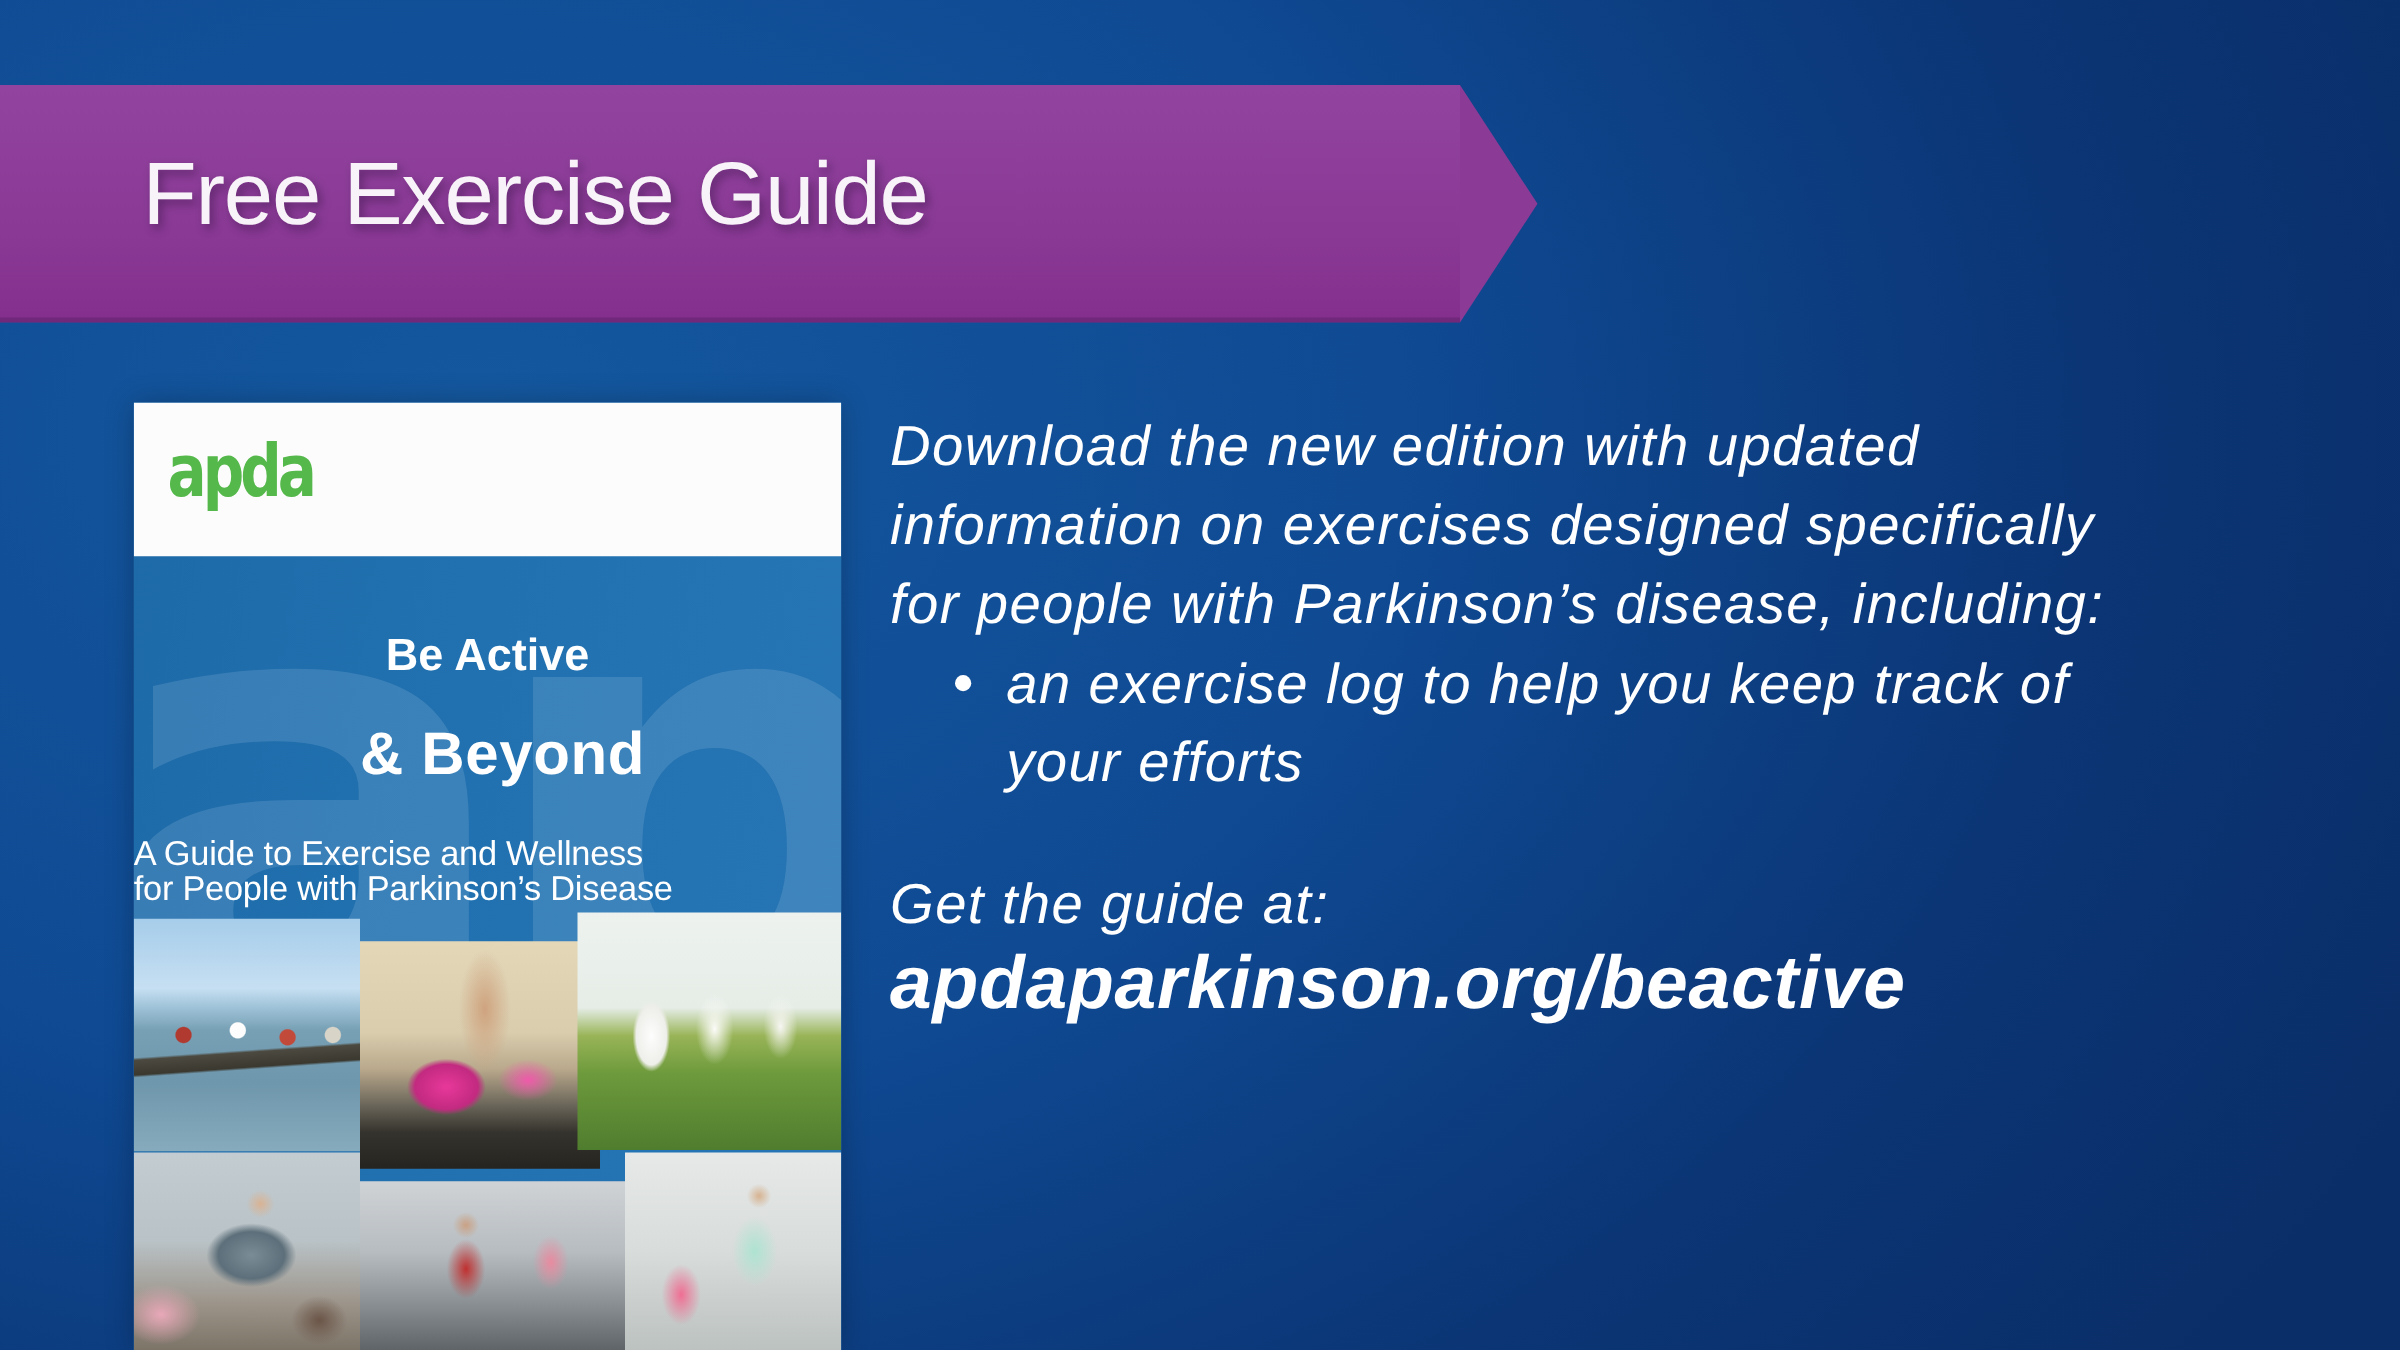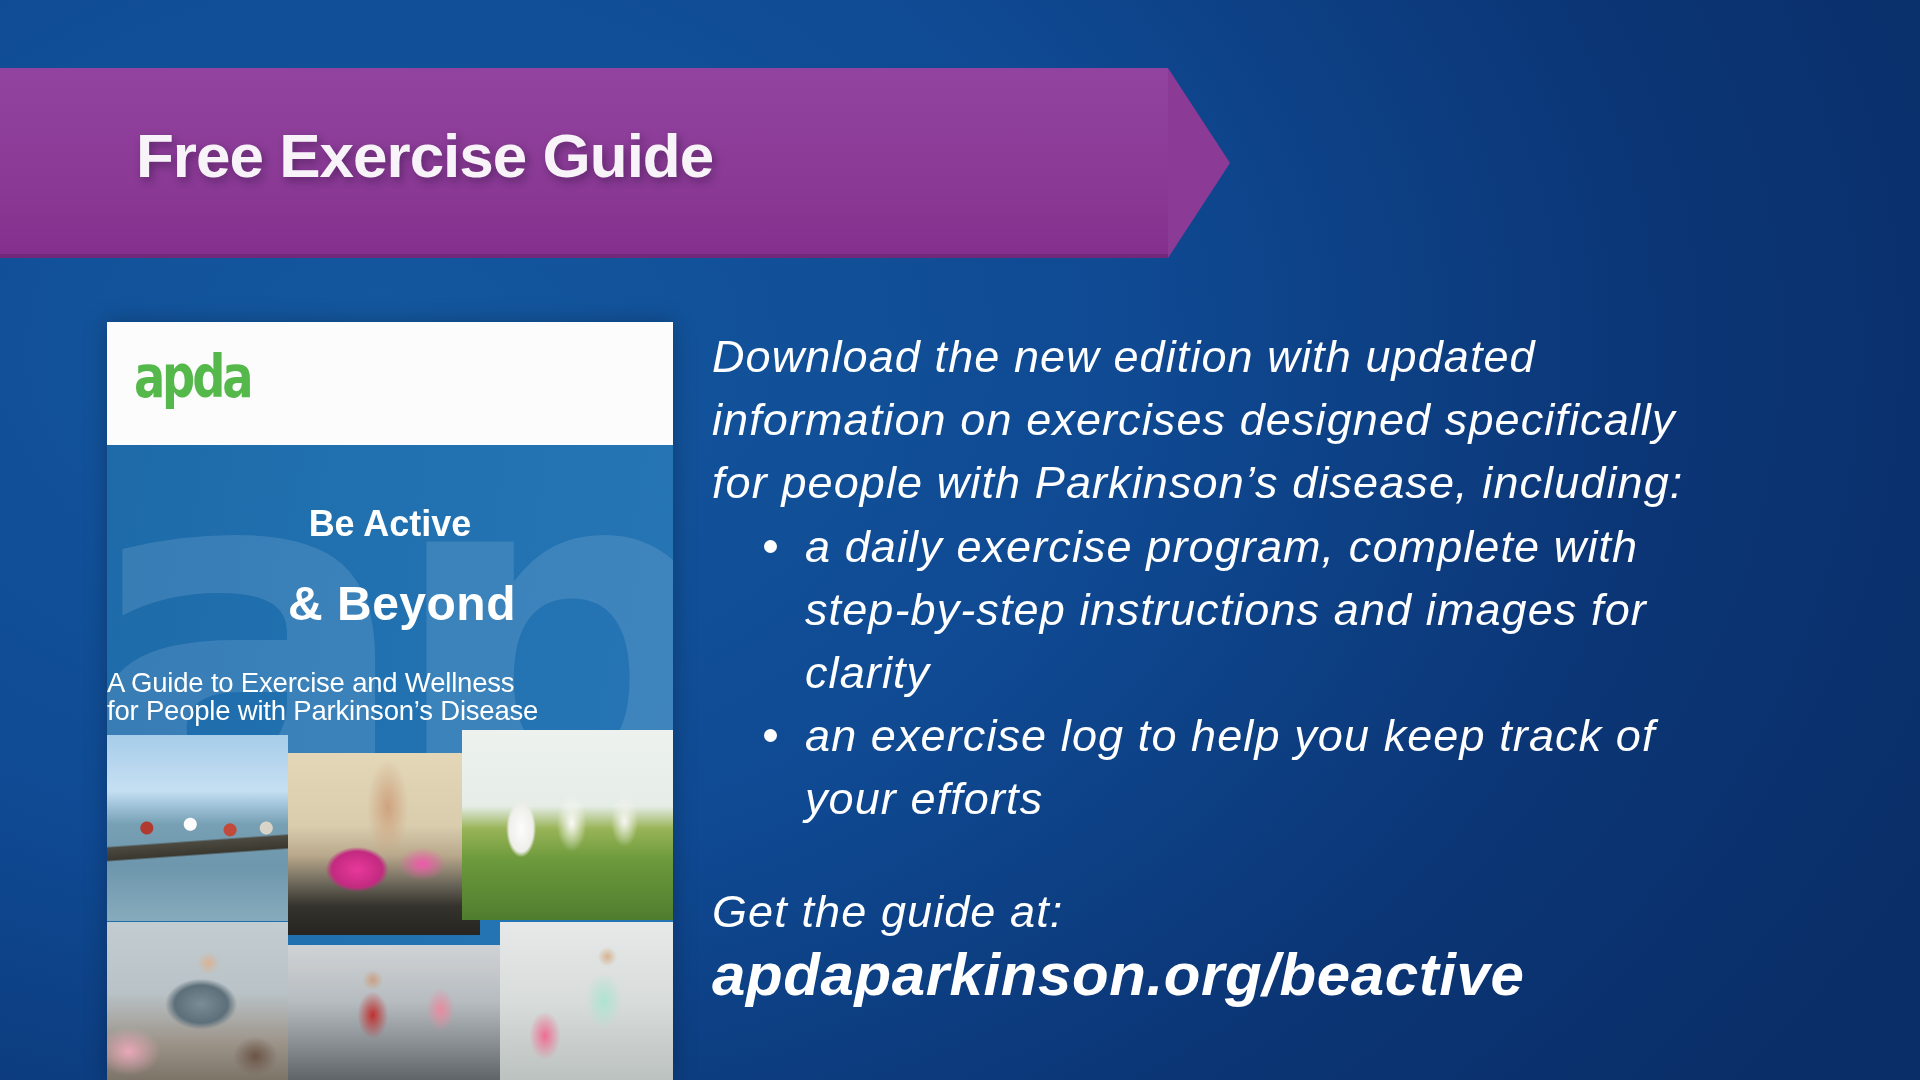--- a/index.html
+++ b/index.html
@@ -26,23 +26,23 @@
     background:linear-gradient(180deg,#9243a0 0%, var(--banner-purple) 55%, #842f8e 100%);
     box-shadow:inset 0 -4px 0 rgba(70,25,80,.30);
   }
   .banner-arrow{
     position:absolute; left:100%; top:0; width:0; height:0;
     border-top:95px solid transparent;
     border-bottom:95px solid transparent;
     border-left:62px solid var(--banner-purple);
   }
   .banner-title{
-    margin:0; position:absolute; left:136px; top:0; height:190px;
+    margin:0; position:absolute; left:114px; top:0; height:190px;
     line-height:190px; transform:translateY(-7px);
-    font-size:62px; font-weight:700; letter-spacing:-1px;
+    font-size:71px; font-weight:400; letter-spacing:-1px;
     color:#f8f3f8; text-shadow:3px 4px 8px rgba(45,15,60,.45);
     white-space:nowrap;
   }
 
   
   .cover{
     position:absolute; left:107px; top:322px; width:566px; height:758px;
     background:linear-gradient(100deg,#1e6aa8 0%, var(--cover-blue) 45%, #2775b4 100%);
     overflow:hidden;
     box-shadow:0 0 22px rgba(0,0,0,.25);
@@ -188,23 +188,20 @@
     <div class="ph ph-arms" role="img" aria-label="exercise-class-raised-arms-photo"></div>
     <div class="ph ph-elliptical" role="img" aria-label="elliptical-machines-photo"></div>
     <div class="ph ph-gym" role="img" aria-label="gym-training-session-photo"></div>
   </div>
 
   <div class="content">
     <p class="intro">Download the new edition with updated
 information on exercises designed specifically
 for people with Parkinson’s disease, including:</p>
     <ul class="bullets">
-      <li class="bullet">a daily exercise program, complete with
-step-by-step instructions and images for
-clarity</li>
       <li class="bullet">an exercise log to help you keep track of
 your efforts</li>
     </ul>
     <div class="footer">
       <div class="footer-label">Get the guide at:</div>
       <div class="footer-url">apdaparkinson.org/beactive</div>
     </div>
   </div>
 
 </div>

